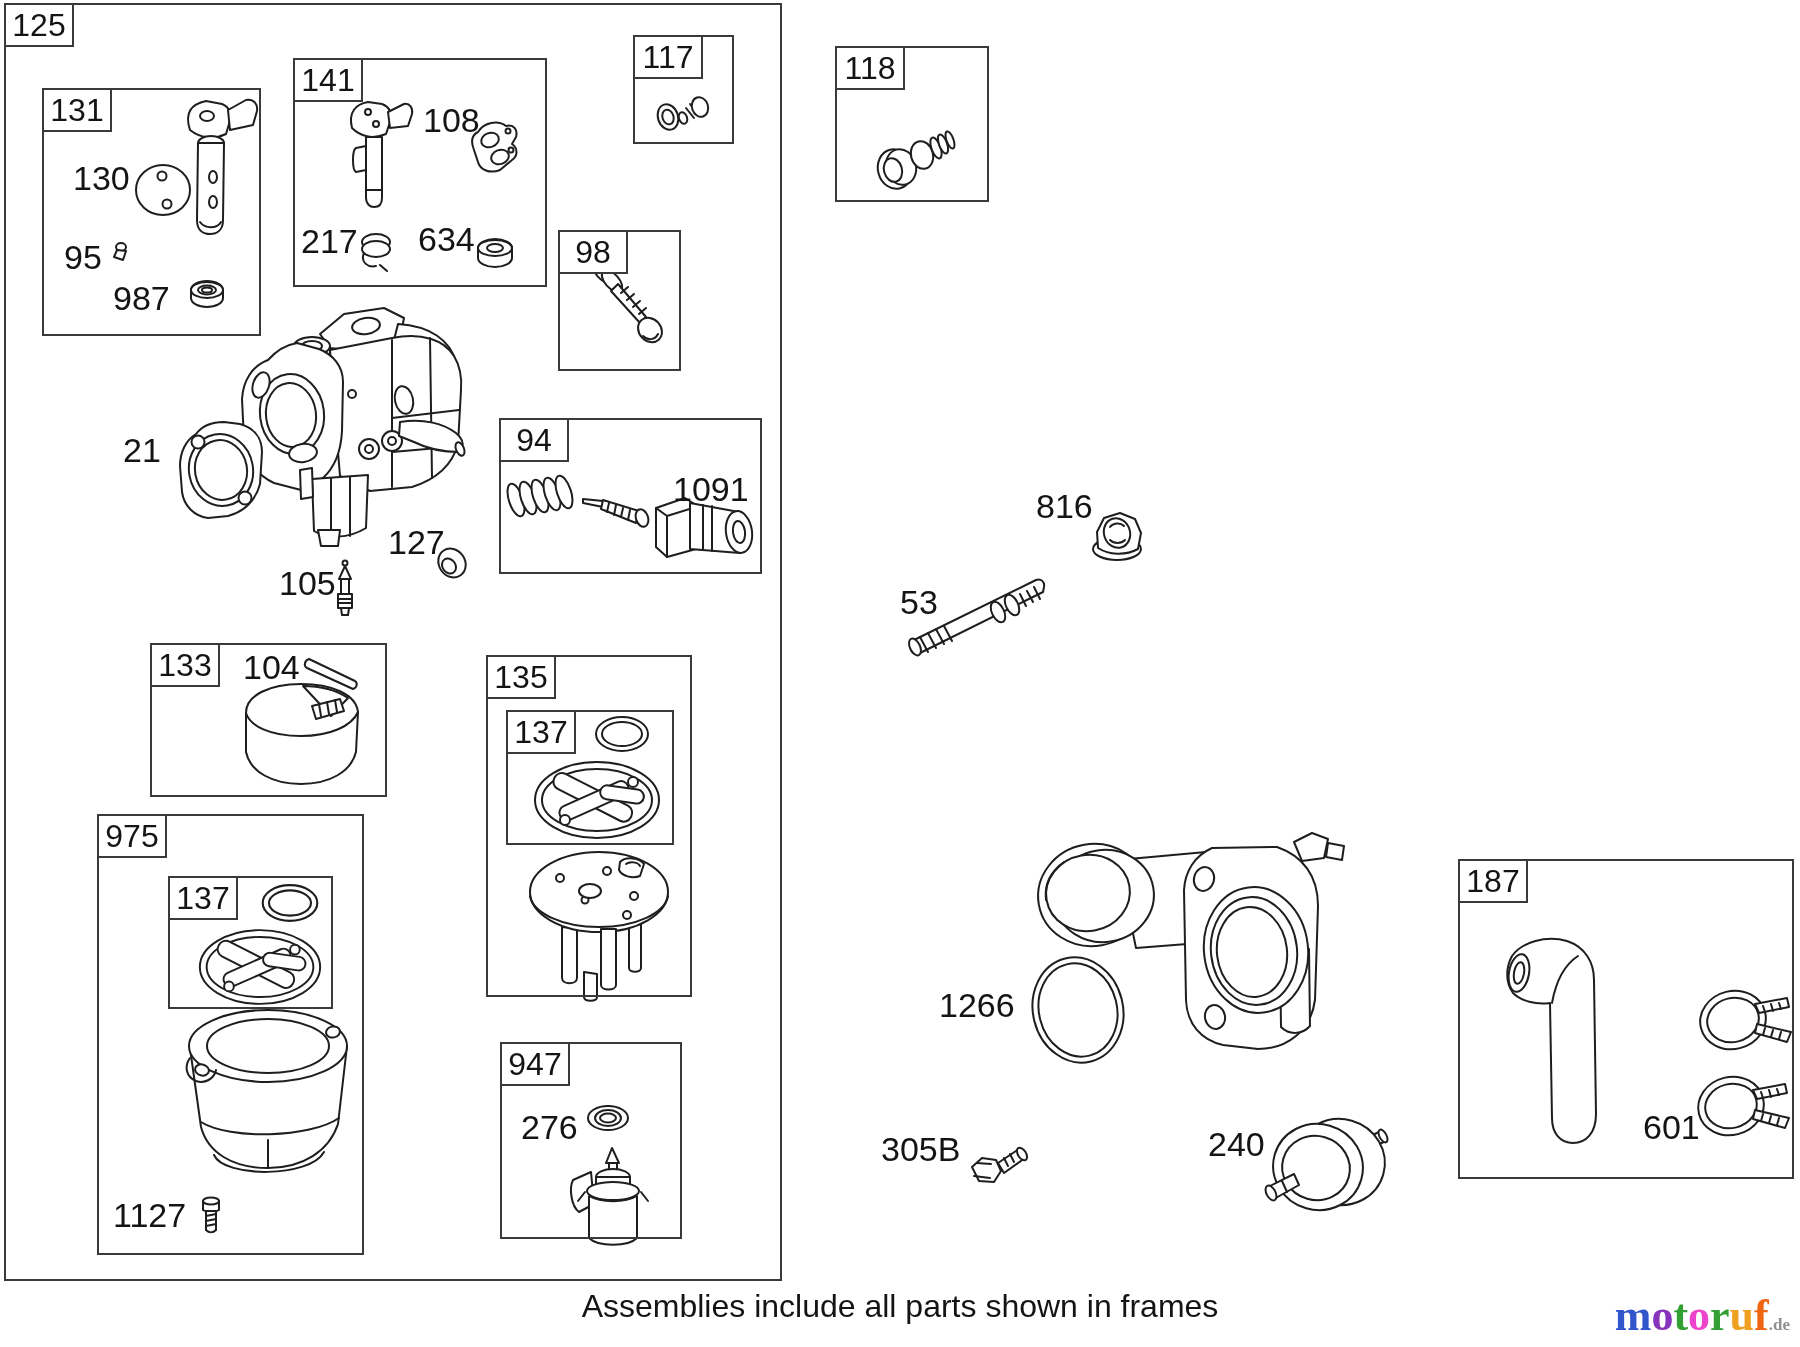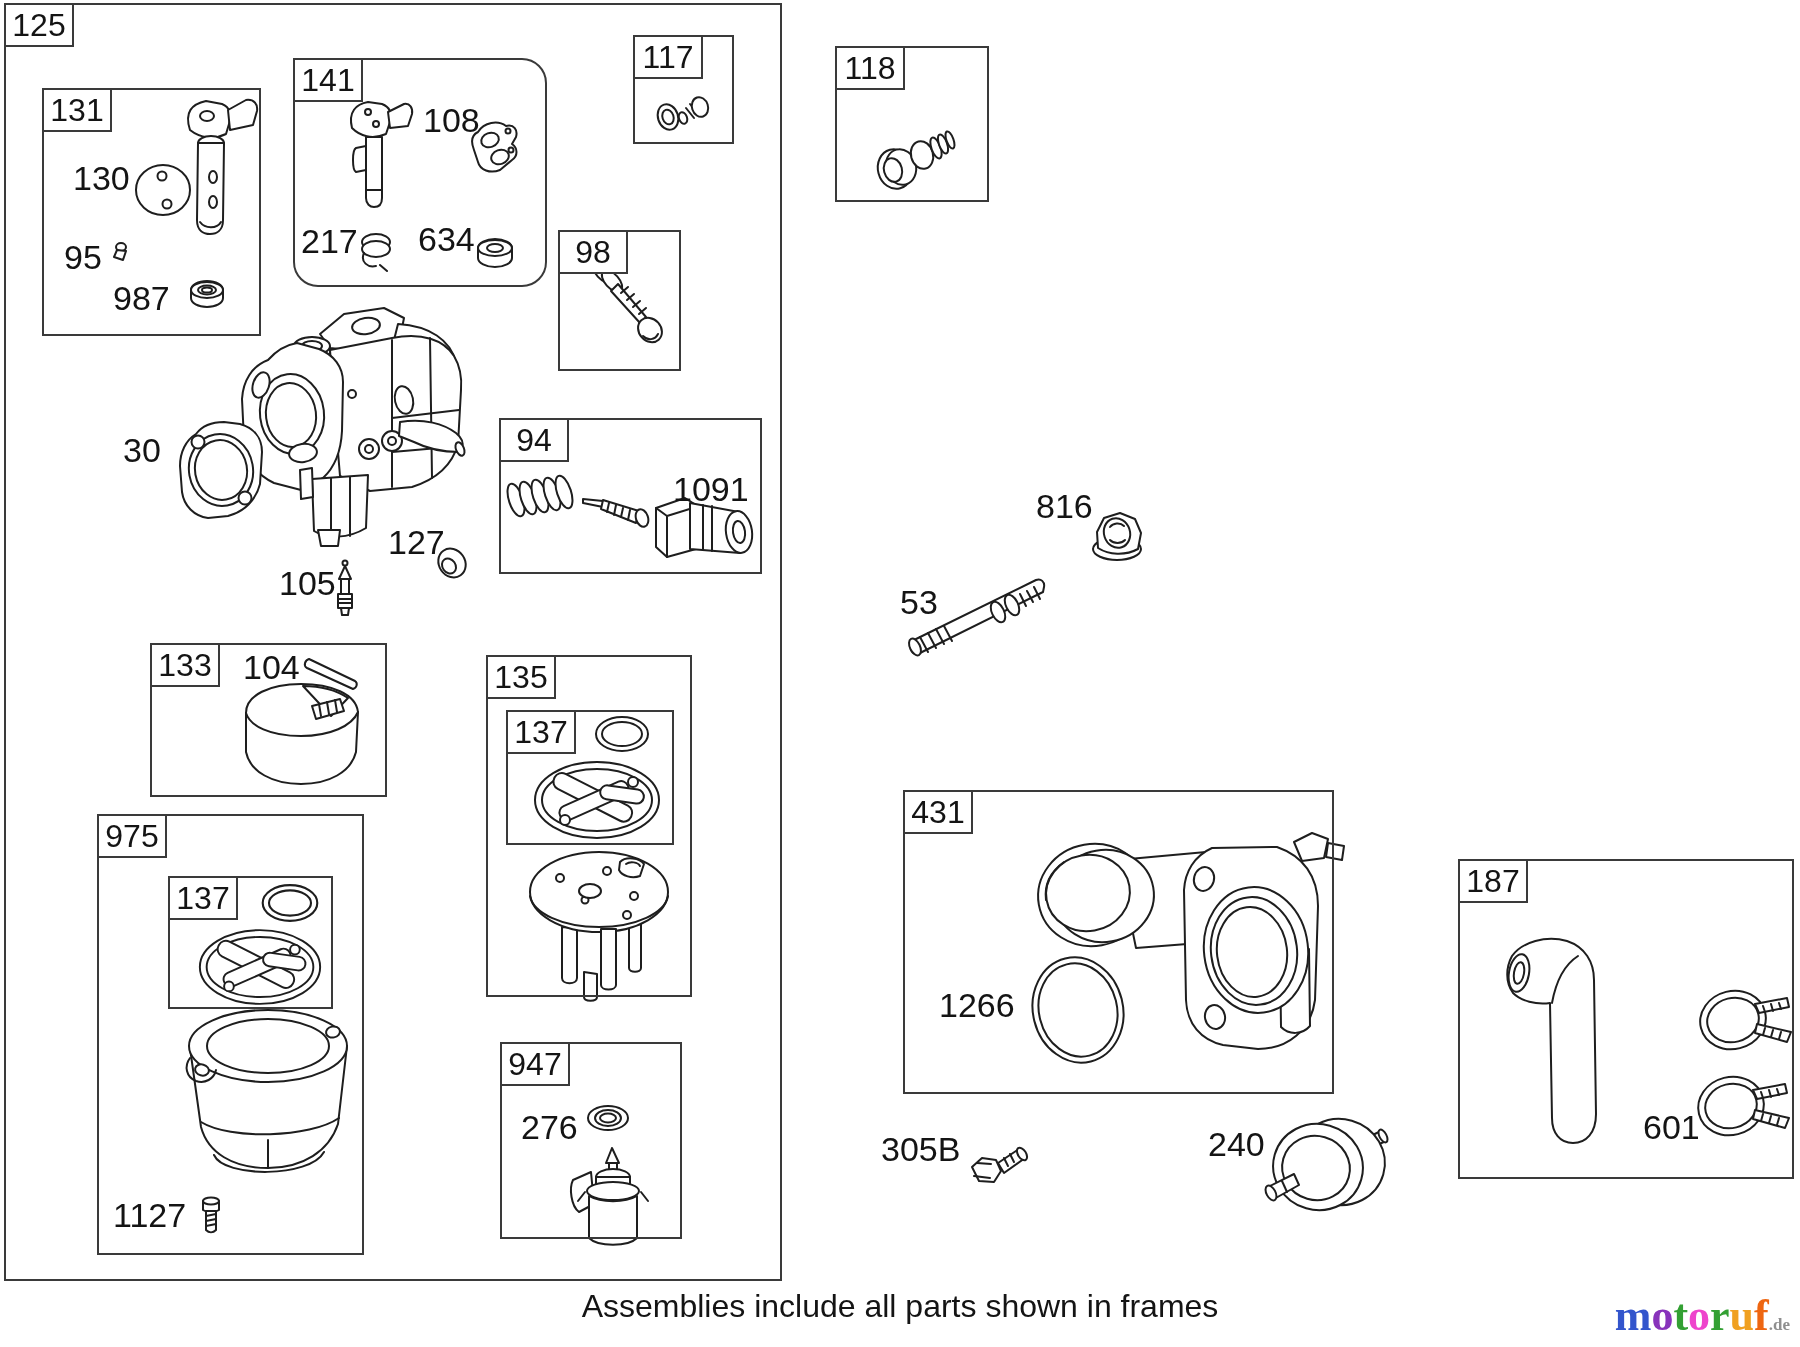--- a/index.html
+++ b/index.html
@@ -332,21 +332,21 @@
     <use href="#clamp" transform="translate(1733,1020)"></use>
     <use href="#clamp" transform="translate(1731,1106)"></use>
   </svg>
 
   <div class="frame" style="left:4px;top:3px;width:774px;height:1274px;">
     <div class="frame-label">125</div>
   </div>
   <div class="frame" style="left:42px;top:88px;width:215px;height:244px;">
     <div class="frame-label">131</div>
   </div>
-  <div class="frame" style="left:293px;top:58px;width:250px;height:225px;border-radius:25px;">
+  <div class="frame" style="left:293px;top:58px;width:250px;height:225px;">
     <div class="frame-label">141</div>
   </div>
   <div class="frame" style="left:633px;top:35px;width:97px;height:105px;">
     <div class="frame-label">117</div>
   </div>
   <div class="frame" style="left:835px;top:46px;width:150px;height:152px;">
     <div class="frame-label">118</div>
   </div>
   <div class="frame" style="left:558px;top:230px;width:119px;height:137px;">
     <div class="frame-label">98</div>
@@ -364,35 +364,32 @@
     <div class="frame-label">137</div>
   </div>
   <div class="frame" style="left:97px;top:814px;width:263px;height:437px;">
     <div class="frame-label">975</div>
   </div>
   <div class="frame" style="left:168px;top:876px;width:161px;height:129px;">
     <div class="frame-label">137</div>
   </div>
   <div class="frame" style="left:500px;top:1042px;width:178px;height:193px;">
     <div class="frame-label">947</div>
-  </div>
-  <div class="frame" style="left:903px;top:790px;width:427px;height:300px;">
-    <div class="frame-label">431</div>
   </div>
   <div class="frame" style="left:1458px;top:859px;width:332px;height:316px;">
     <div class="frame-label">187</div>
   </div>
 
   <div class="plabel" style="left:73px;top:161px;">130</div>
   <div class="plabel" style="left:64px;top:240px;">95</div>
   <div class="plabel" style="left:113px;top:281px;">987</div>
   <div class="plabel" style="left:423px;top:103px;">108</div>
   <div class="plabel" style="left:301px;top:224px;">217</div>
   <div class="plabel" style="left:418px;top:222px;">634</div>
-  <div class="plabel" style="left:123px;top:433px;">30</div>
+  <div class="plabel" style="left:123px;top:433px;">21</div>
   <div class="plabel" style="left:388px;top:525px;">127</div>
   <div class="plabel" style="left:279px;top:566px;">105</div>
   <div class="plabel" style="left:243px;top:650px;">104</div>
   <div class="plabel" style="left:673px;top:472px;">1091</div>
   <div class="plabel" style="left:900px;top:585px;">53</div>
   <div class="plabel" style="left:1036px;top:489px;">816</div>
   <div class="plabel" style="left:939px;top:988px;">1266</div>
   <div class="plabel" style="left:521px;top:1110px;">276</div>
   <div class="plabel" style="left:113px;top:1198px;">1127</div>
   <div class="plabel" style="left:881px;top:1132px;">305B</div>

